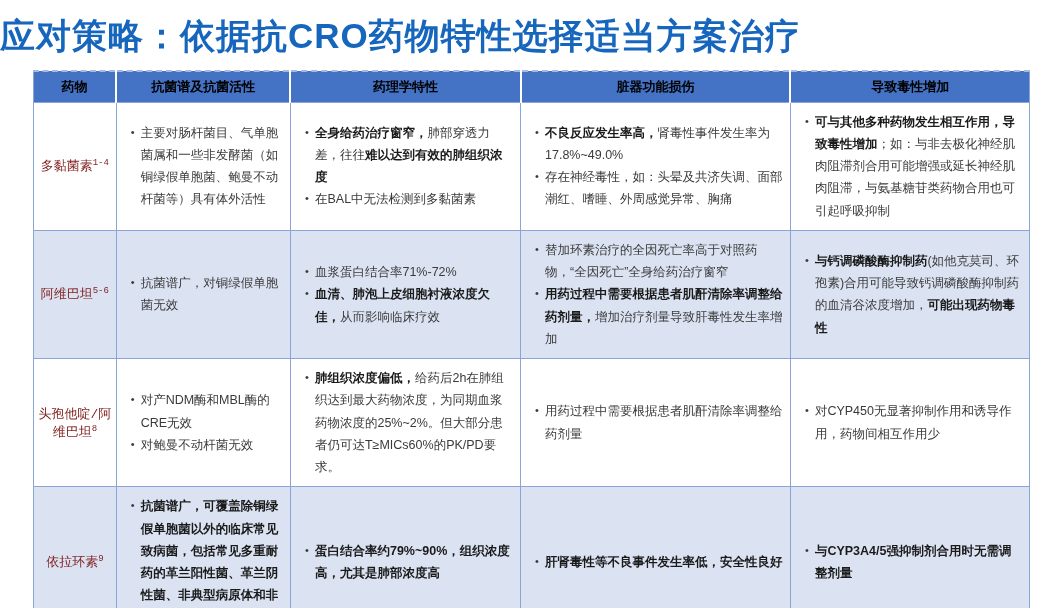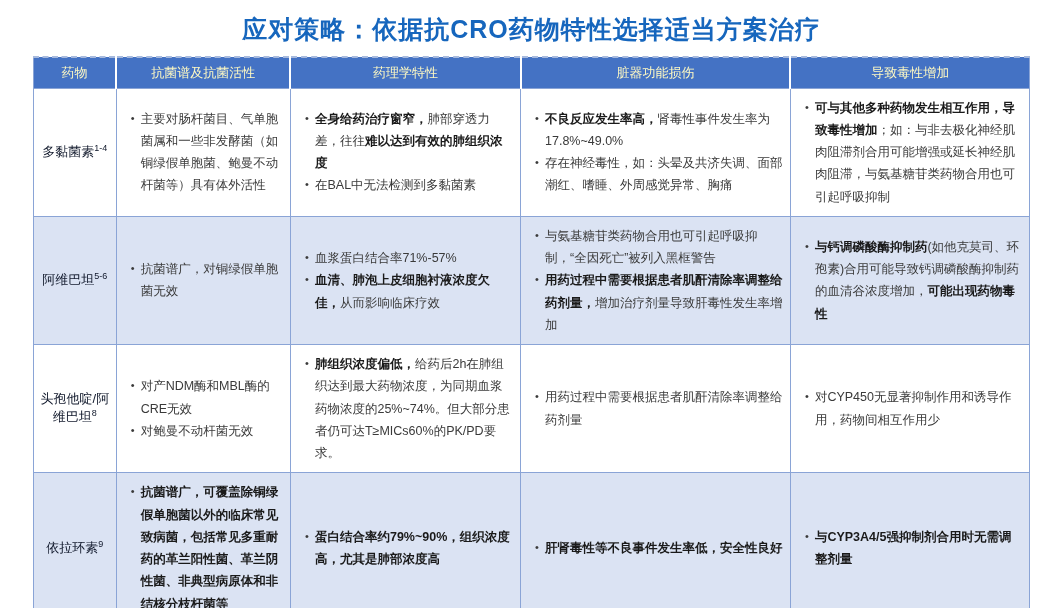--- a/index.html
+++ b/index.html
@@ -5,23 +5,23 @@
   * { box-sizing: border-box; margin: 0; padding: 0; }
   html, body {
     width: 1063px; height: 608px;
     background: #ffffff;
     font-family: "Liberation Sans", "DejaVu Sans", sans-serif;
     overflow: hidden;
   }
   .slide { width: 1063px; height: 608px; position: relative; }
 
   h1.page-title {
-    text-align: center;
+    text-align: left;
     color: #1666bd;
-    font-size: 25px;
+    font-size: 35px;
     font-weight: bold;
     letter-spacing: 1px;
     padding: 13px 0 10px 0;
   }
 
   table.drug-table {
     width: 997px;
     margin: 0 auto;
     border-collapse: collapse;
     table-layout: fixed;
@@ -30,23 +30,23 @@
     border-bottom: 3px solid #4a77c4;
   }
   col.c-drug   { width: 8.3%; }
   col.c-spec   { width: 17.5%; }
   col.c-pharm  { width: 23.1%; }
   col.c-organ  { width: 27.1%; }
   col.c-inter  { width: 24.0%; }
 
   thead th {
     background: #4472c4;
-    color: #fef9c3;
+    color: #000000;
     font-size: 13px;
-    font-weight: normal;
+    font-weight: bold;
     height: 31px;
     border-left: 2px solid #ffffff;
     vertical-align: middle;
     text-align: center;
   }
   thead th:first-child { border-left: none; }
 
   tbody td {
     border: 1.5px solid #8aa4d6;
     vertical-align: middle;
@@ -58,22 +58,23 @@
   tbody tr.alt td { background: #dbe3f3; }
 
   tbody tr:nth-child(1) td { height: 112px; }
   tbody tr:nth-child(2) td { height: 98px; }
   tbody tr:nth-child(3) td { height: 107px; }
   tbody tr:nth-child(4) td { height: 140px; }
 
   td.drug-cell {
     text-align: center;
     font-size: 13px;
-    color: #0f172a;
+    color: #7f1d1d;
     padding: 4px 2px;
+    font-family: Liberation Mono, monospace;
   }
   td.drug-cell sup { font-size: 9px; }
 
   td.content-cell ul { list-style: none; }
   td.content-cell li {
     display: flex;
     align-items: flex-start;
     line-height: 1.78;
   }
   td.content-cell li .dot {
@@ -162,33 +163,33 @@
               <li>
                 <span class="dot">•</span>
                 <span class="txt"><span>抗菌谱广，对铜绿假单胞菌无效</span></span>
               </li>
             </ul>
           </td>
           <td class="content-cell">
             <ul>
               <li>
                 <span class="dot">•</span>
-                <span class="txt"><span>血浆蛋白结合率71%-57%</span></span>
+                <span class="txt"><span>血浆蛋白结合率71%-72%</span></span>
               </li>
               <li>
                 <span class="dot">•</span>
                 <span class="txt"><b>血清、肺泡上皮细胞衬液浓度欠佳，</b><span>从而影响临床疗效</span></span>
               </li>
             </ul>
           </td>
           <td class="content-cell">
             <ul>
               <li>
                 <span class="dot">•</span>
-                <span class="txt"><span>与氨基糖苷类药物合用也可引起呼吸抑制，“全因死亡”被列入黑框警告</span></span>
+                <span class="txt"><span>替加环素治疗的全因死亡率高于对照药物，“全因死亡”全身给药治疗窗窄</span></span>
               </li>
               <li>
                 <span class="dot">•</span>
                 <span class="txt"><b>用药过程中需要根据患者肌酐清除率调整给药剂量，</b><span>增加治疗剂量导致肝毒性发生率增加</span></span>
               </li>
             </ul>
           </td>
           <td class="content-cell">
             <ul>
               <li>
@@ -209,21 +210,21 @@
               <li>
                 <span class="dot">•</span>
                 <span class="txt"><span>对鲍曼不动杆菌无效</span></span>
               </li>
             </ul>
           </td>
           <td class="content-cell">
             <ul>
               <li>
                 <span class="dot">•</span>
-                <span class="txt"><b>肺组织浓度偏低，</b><span>给药后2h在肺组织达到最大药物浓度，为同期血浆药物浓度的25%~74%。但大部分患者仍可达T≥MICs60%的PK/PD要求。</span></span>
+                <span class="txt"><b>肺组织浓度偏低，</b><span>给药后2h在肺组织达到最大药物浓度，为同期血浆药物浓度的25%~2%。但大部分患者仍可达T≥MICs60%的PK/PD要求。</span></span>
               </li>
             </ul>
           </td>
           <td class="content-cell">
             <ul>
               <li>
                 <span class="dot">•</span>
                 <span class="txt"><span>用药过程中需要根据患者肌酐清除率调整给药剂量</span></span>
               </li>
             </ul>

